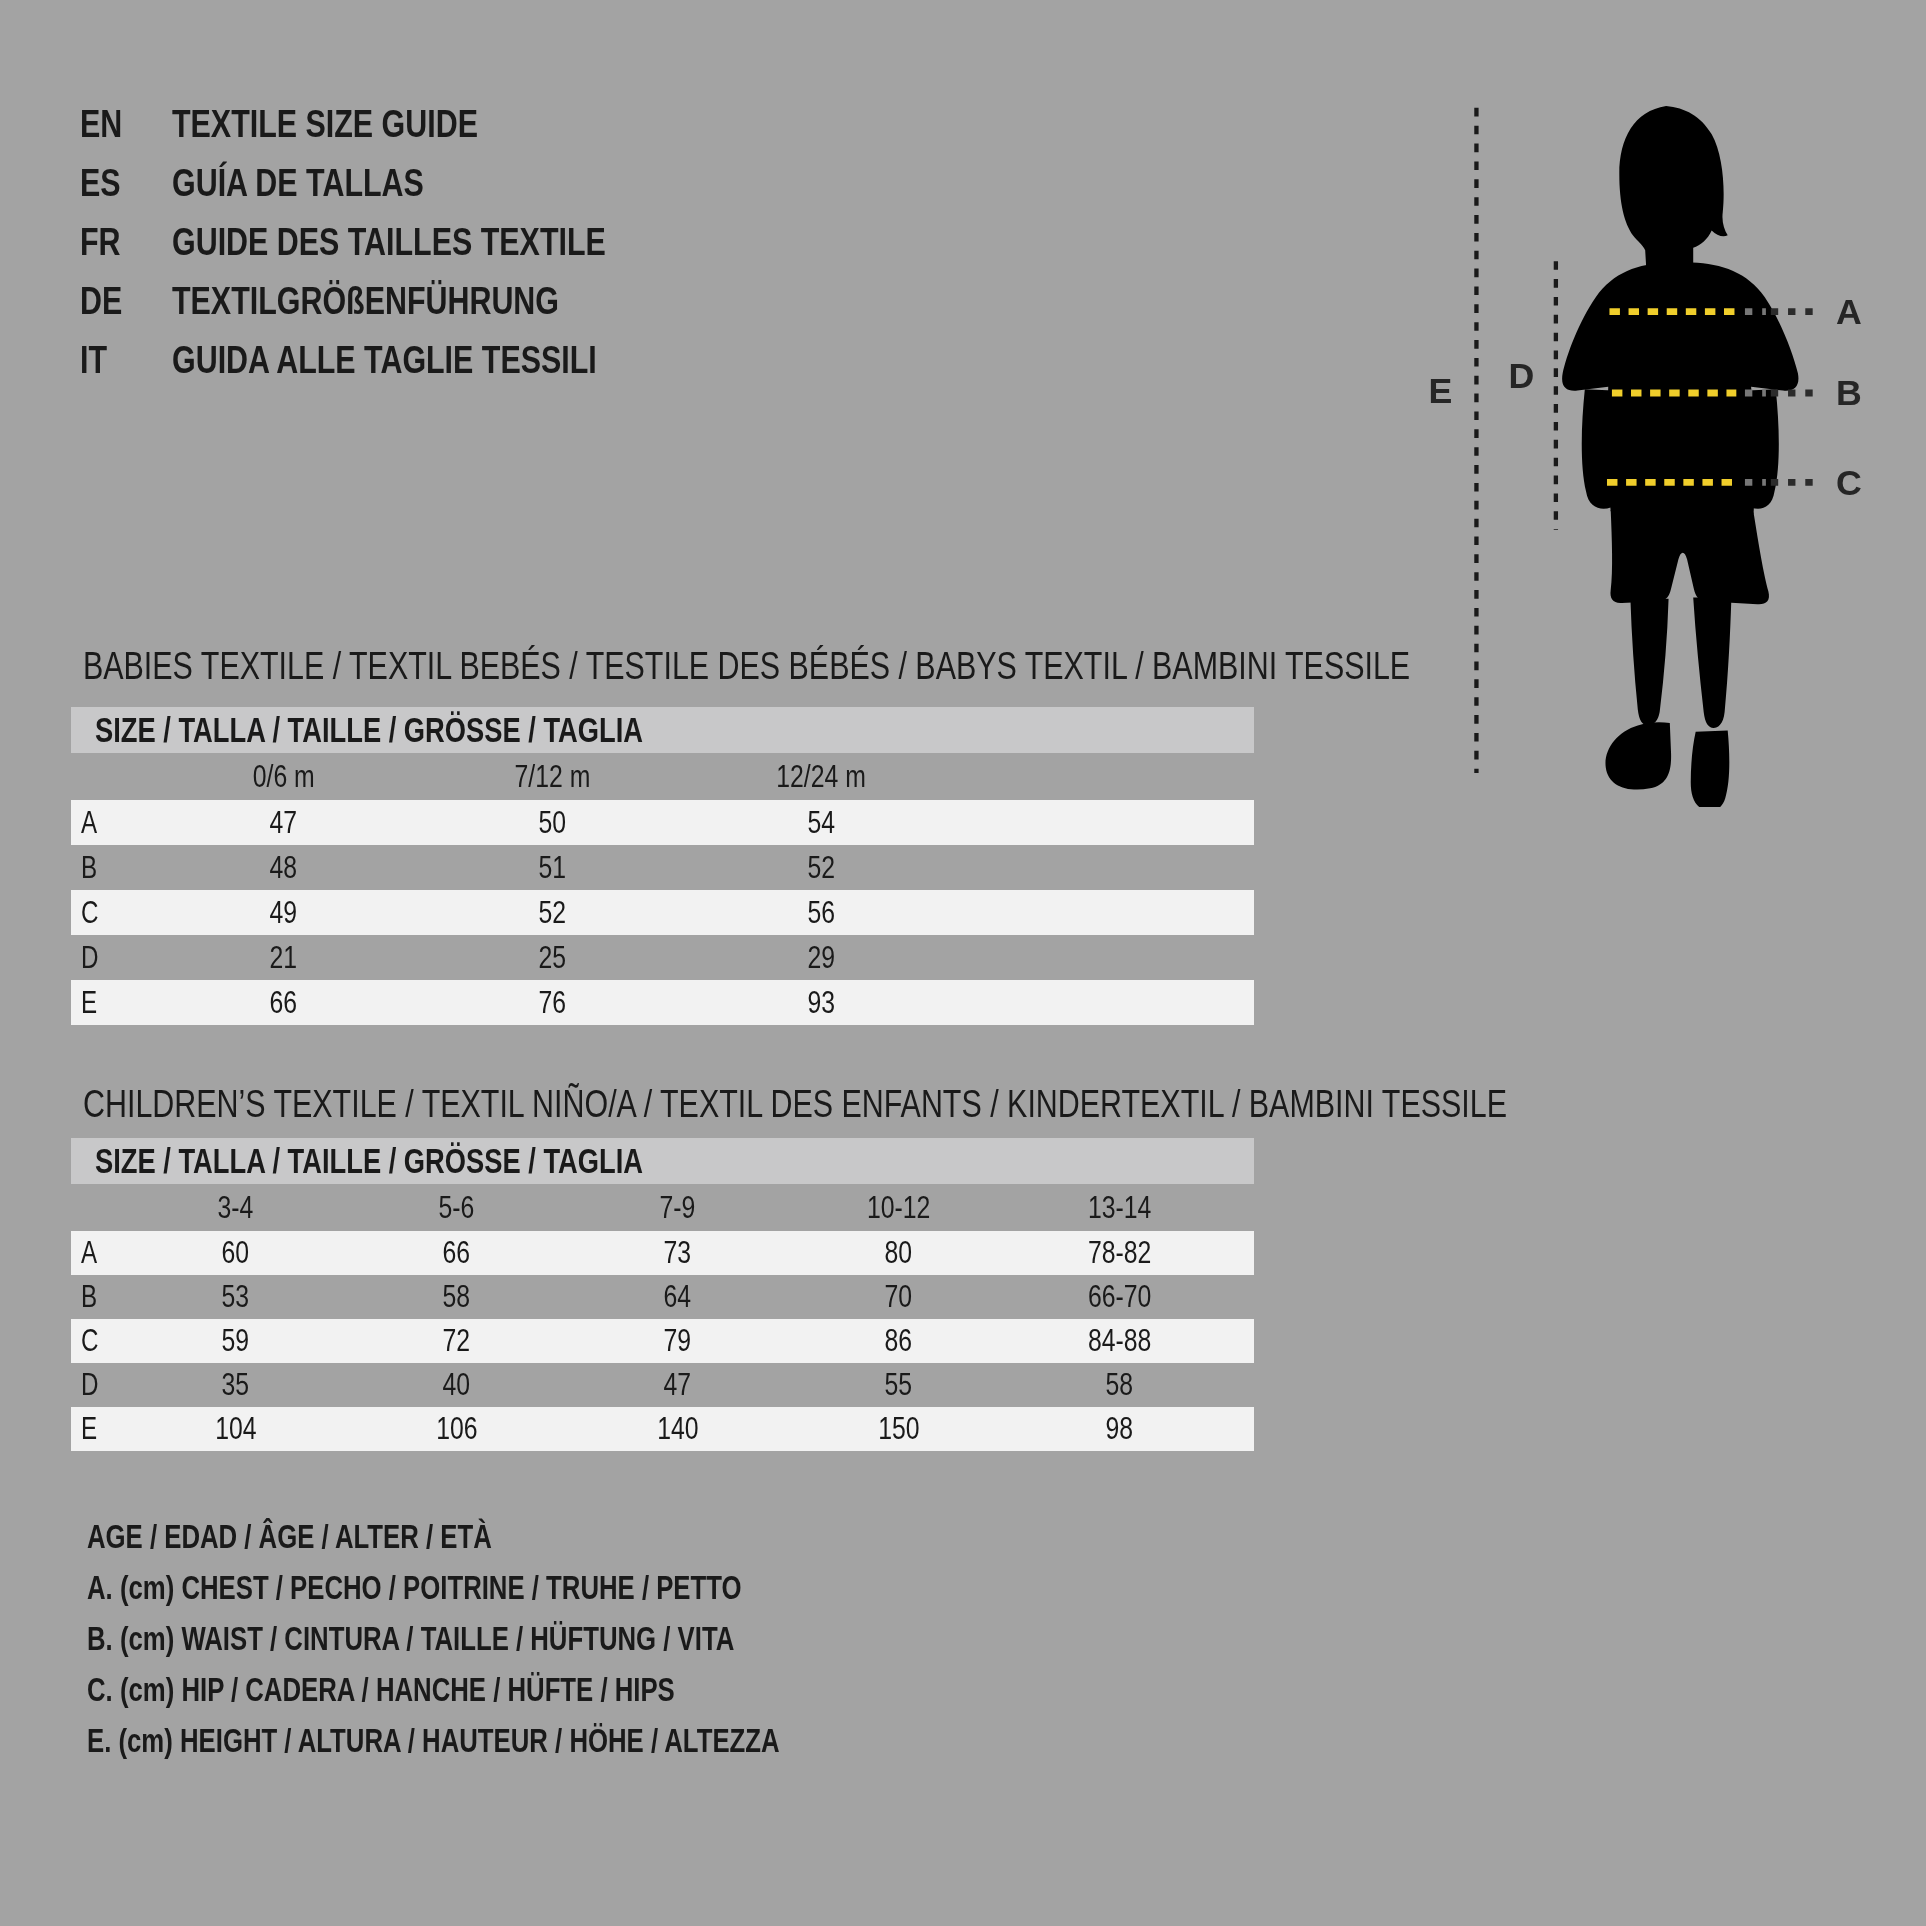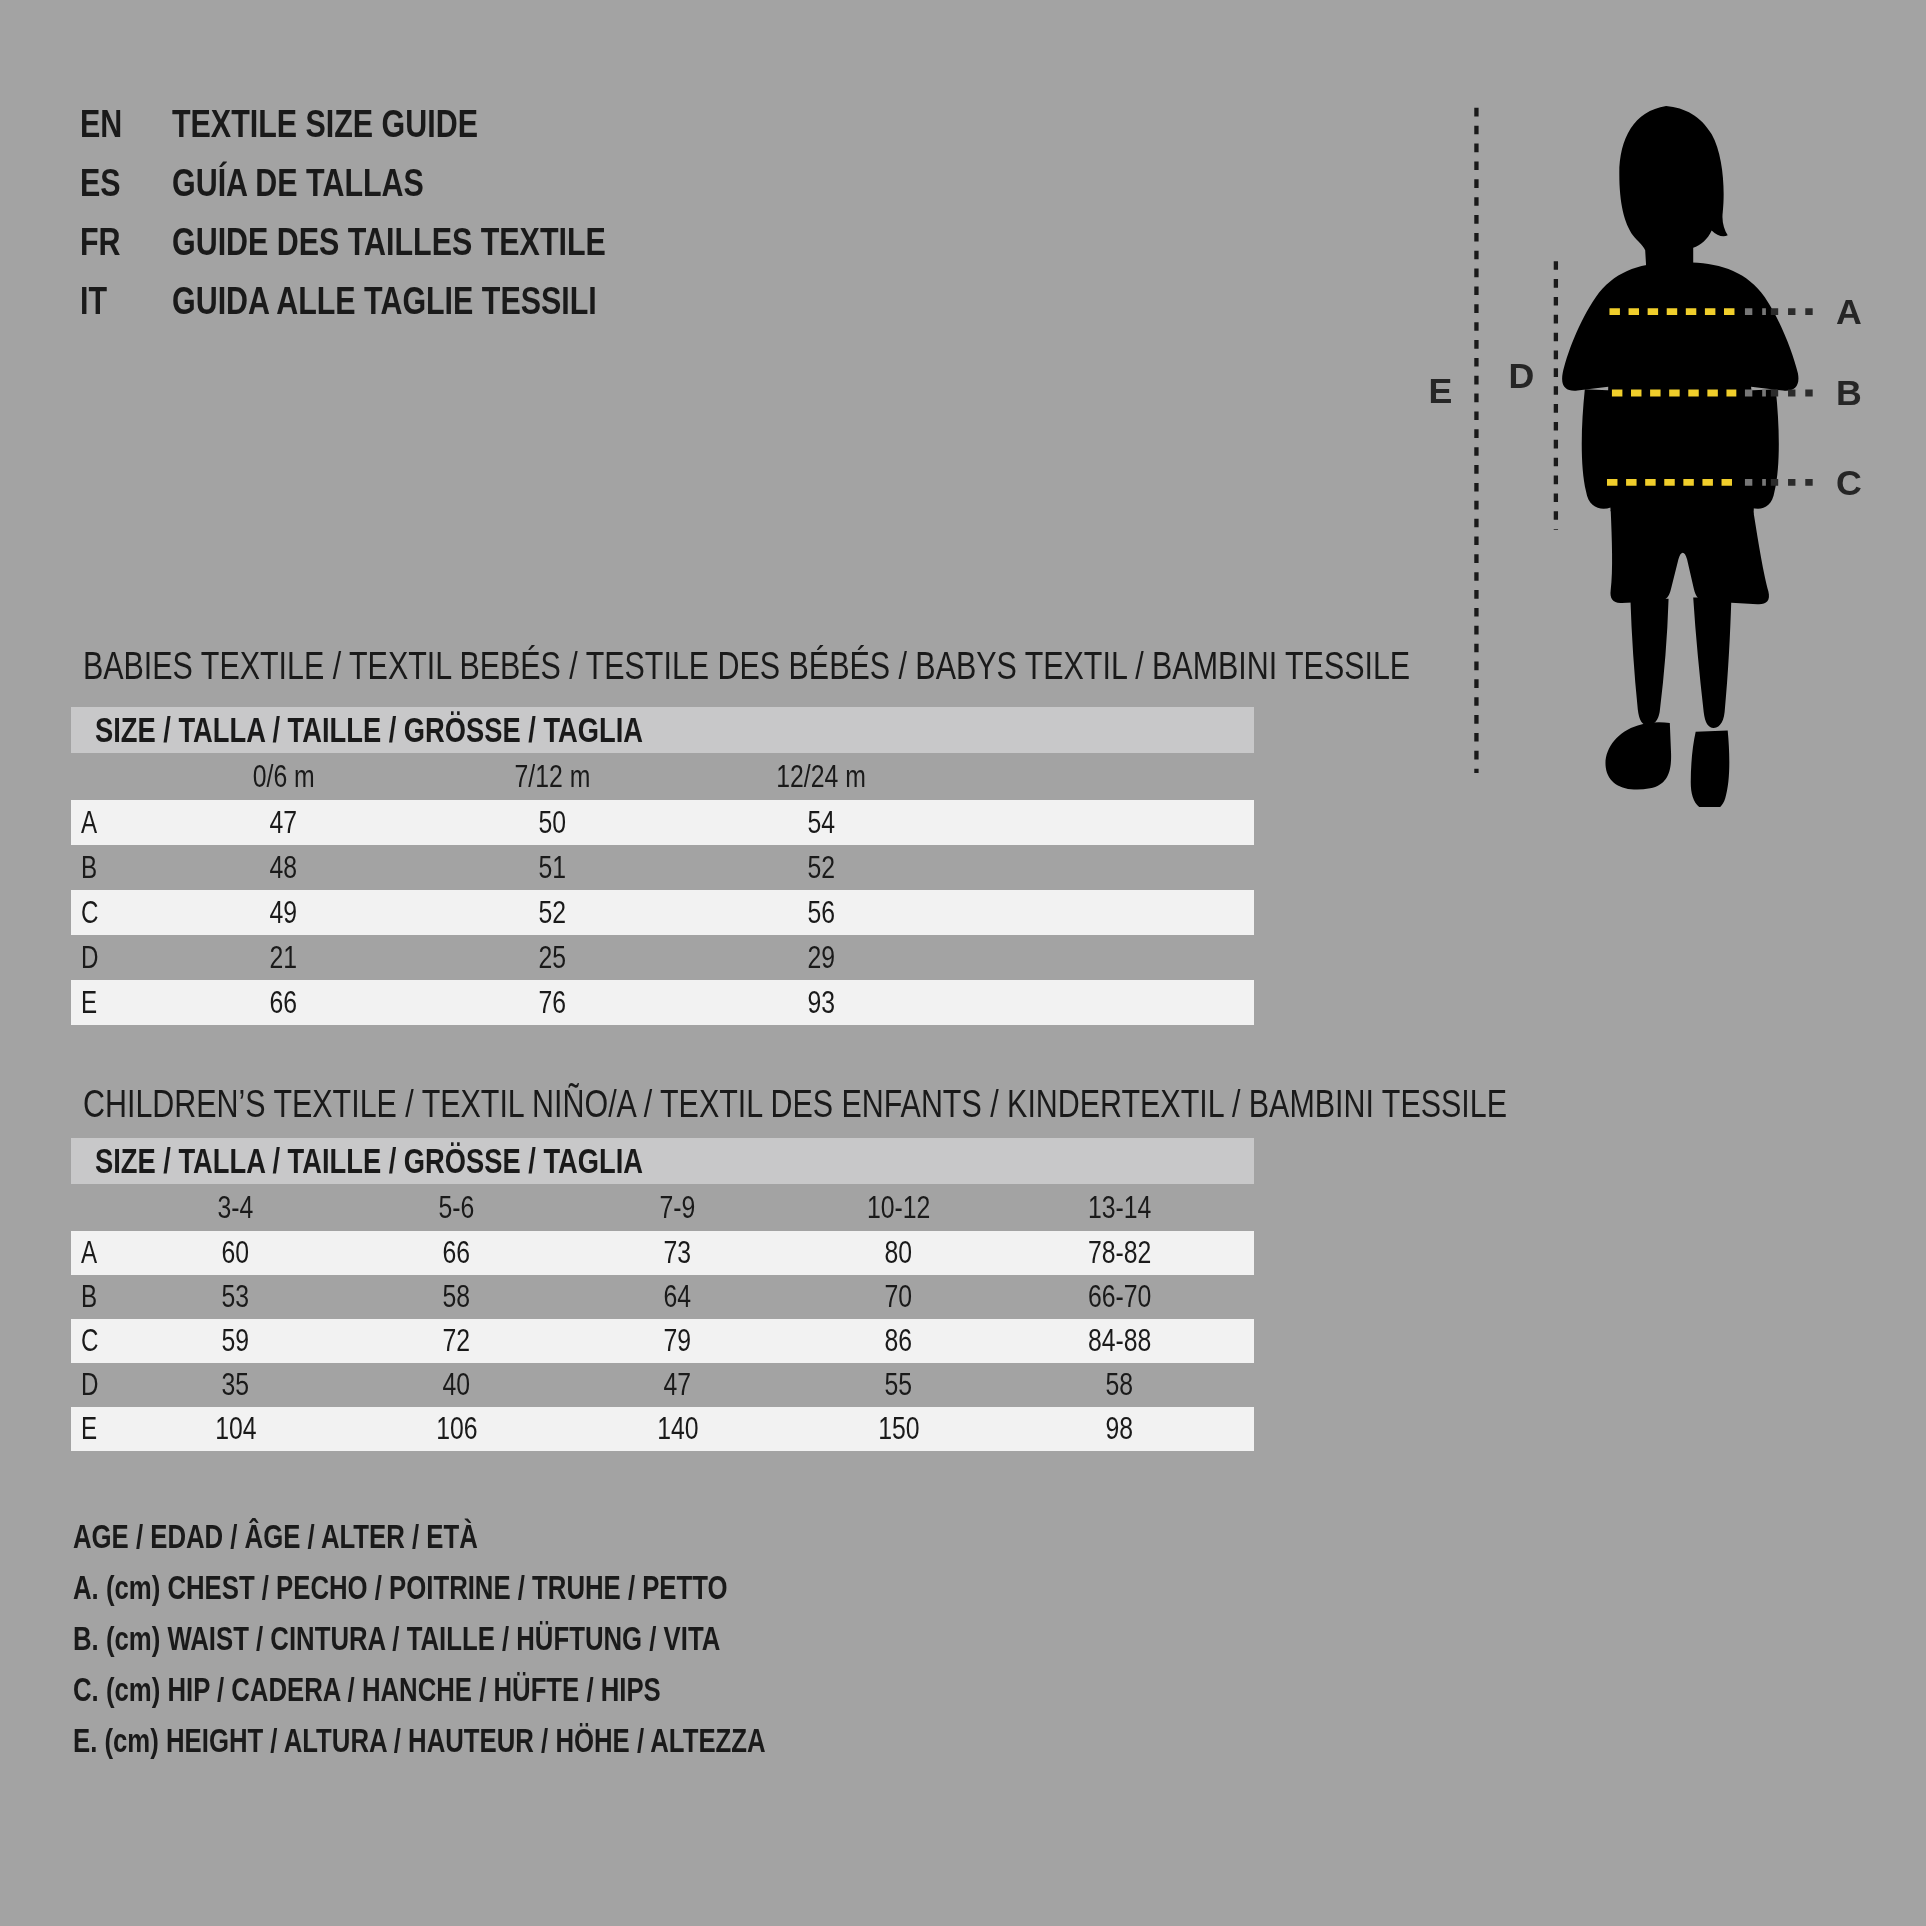--- a/index.html
+++ b/index.html
@@ -34,21 +34,21 @@
   .cols3{grid-template-columns:54px repeat(3,221px) 1fr;gap:48px;}
   .cols5{grid-template-columns:54px repeat(5,221px) 1fr;}
   .row.head{height:47px;}
   .table--babies .row.data{height:45px;}
   .table--children .row.data{height:44px;}
   .row.striped{background:#f2f2f2;}
   .cell{text-align:center;}
   .rowlab{text-align:left;padding-left:10px;}
 
   
-  .legend{position:absolute;left:73px;top:1511px;}
+  .legend{position:absolute;left:87px;top:1511px;}
   .legend-line{height:51px;display:flex;align-items:center;font-size:33px;font-weight:700;}
 
   
   .figure-svg{position:absolute;left:1405px;top:80px;}
   .fig-label{font-family:"Liberation Sans",sans-serif;font-weight:700;font-size:58px;fill:#262626;}
 </style>
 </head>
 <body>
 
 <div class="canvas">
@@ -58,20 +58,24 @@
       <span class="lang-code"><span class="cx">EN</span></span>
       <span class="cx">TEXTILE SIZE GUIDE</span>
     </div>
     <div class="lang-row">
       <span class="lang-code"><span class="cx">ES</span></span>
       <span class="cx">GUÍA DE TALLAS</span>
     </div>
     <div class="lang-row">
       <span class="lang-code"><span class="cx">FR</span></span>
       <span class="cx">GUIDE DES TAILLES TEXTILE</span>
+    </div>
+    <div class="lang-row">
+      <span class="lang-code"><span class="cx">DE</span></span>
+      <span class="cx">TEXTILGRÖßENFÜHRUNG</span>
     </div>
     <div class="lang-row">
       <span class="lang-code"><span class="cx">IT</span></span>
       <span class="cx">GUIDA ALLE TAGLIE TESSILI</span>
     </div>
   </div>
 
   <svg class="figure-svg" width="521" height="727" viewBox="0 0 846 1180" xmlns="http://www.w3.org/2000/svg">
 
     <line x1="116" y1="45" x2="116" y2="1125" stroke="#1a1a1a" stroke-width="7" stroke-dasharray="14 15"></line>

